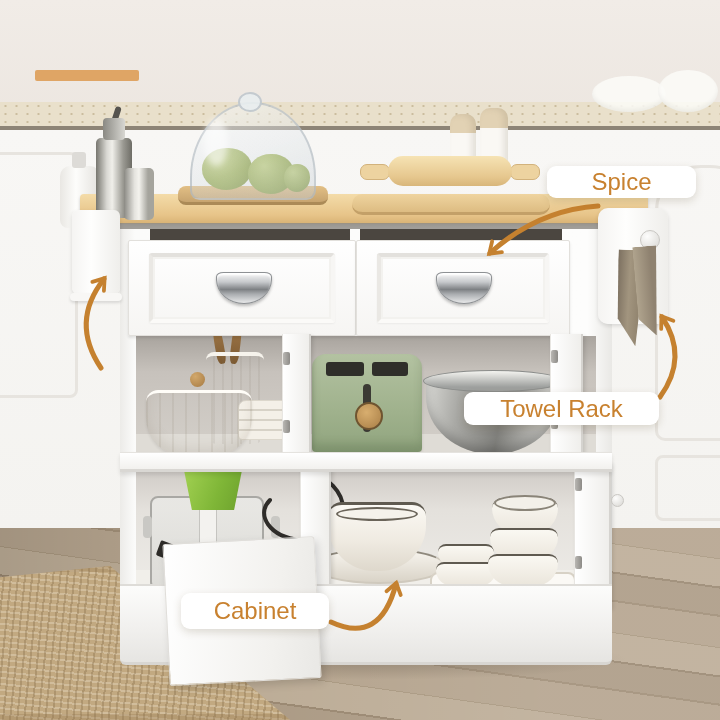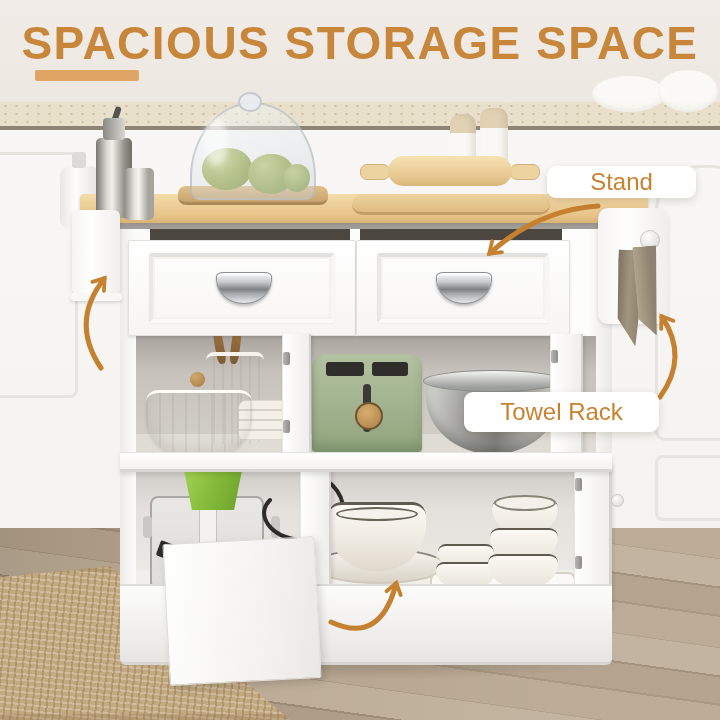--- a/index.html
+++ b/index.html
@@ -233,21 +233,21 @@
   .shaker.sh2{left:480px;top:108px;width:28px;height:68px;}
 
   
   .arrow-layer{left:0;top:0;width:720px;height:720px;z-index:60;pointer-events:none;}
   .cord-layer{left:0;top:0;width:720px;height:720px;z-index:8;pointer-events:none;}
   .callout-pill{background:#FFFFFF;border-radius:9px;z-index:65;
     box-shadow:0 3px 8px rgba(90,70,40,.18);display:flex;align-items:center;justify-content:center;}
   .callout-pill span{color:#C8812F;font-size:24px;line-height:1;}
   .callout-pill.c-drawer{left:547px;top:166px;width:149px;height:32px;}
   .callout-pill.c-spice{left:8px;top:388px;width:173px;height:34px;}
-  .callout-pill.c-towel{left:464px;top:392px;width:195px;height:40px;}
+  .callout-pill.c-towel{left:464px;top:392px;width:195px;height:33px;}
   .callout-pill.c-cabinet{left:181px;top:593px;width:148px;height:36px;}
 </style>
 </head>
 <body>
 
 <div class="stage">
 
   <div class="abs kitchen-wall"></div>
   <div class="abs kitchen-counter"></div>
   <div class="abs counter-edge"></div>
@@ -334,37 +334,39 @@
   <div class="abs fruit f3"></div>
   <div class="abs glass-cloche"></div>
   <div class="abs dome-knob"></div>
   <div class="abs cutting-board"></div>
   <div class="abs pin-handle ph1"></div>
   <div class="abs pin-handle ph2"></div>
   <div class="abs rolling-pin"></div>
   <div class="abs shaker sh1"></div>
   <div class="abs shaker sh2"></div>
 
-  <div class="abs page-title">SPACIOUS STORAGE SPACE</div>
   <div class="abs title-underline"></div>
 
   <div class="abs arrow-layer">
     <svg width="720" height="720" viewBox="0 0 720 720">
       <defs>
         <marker id="ah" viewBox="0 0 10 10" refX="6" refY="5" markerWidth="4.2" markerHeight="4.2" orient="auto-start-reverse" markerUnits="strokeWidth">
           <path d="M1.5,1.5 L6.5,5 L1.5,8.5" fill="none" stroke="#C5812F" stroke-width="1.8" stroke-linecap="round"></path>
         </marker>
       </defs>
       <path d="M598,206 Q538,210 490,253" fill="none" stroke="#C5812F" stroke-width="5" stroke-linecap="round" marker-end="url(#ah)"></path>
       <path d="M101,368 Q70,322 104,279" fill="none" stroke="#C5812F" stroke-width="5" stroke-linecap="round" marker-end="url(#ah)"></path>
       <path d="M660,397 Q689,357 662,317" fill="none" stroke="#C5812F" stroke-width="5" stroke-linecap="round" marker-end="url(#ah)"></path>
       <path d="M331,622 Q380,645 396,584" fill="none" stroke="#C5812F" stroke-width="5" stroke-linecap="round" marker-end="url(#ah)"></path>
     </svg>
   </div>
 
   <div class="abs callout-pill c-drawer">
-    <span>Stand</span>
+    <span>Spice</span>
   </div>
   <div class="abs callout-pill c-towel">
     <span>Towel Rack</span>
   </div>
+  <div class="abs callout-pill c-cabinet">
+    <span>Cabinet</span>
+  </div>
 
 </div>
 
 </body></html>

